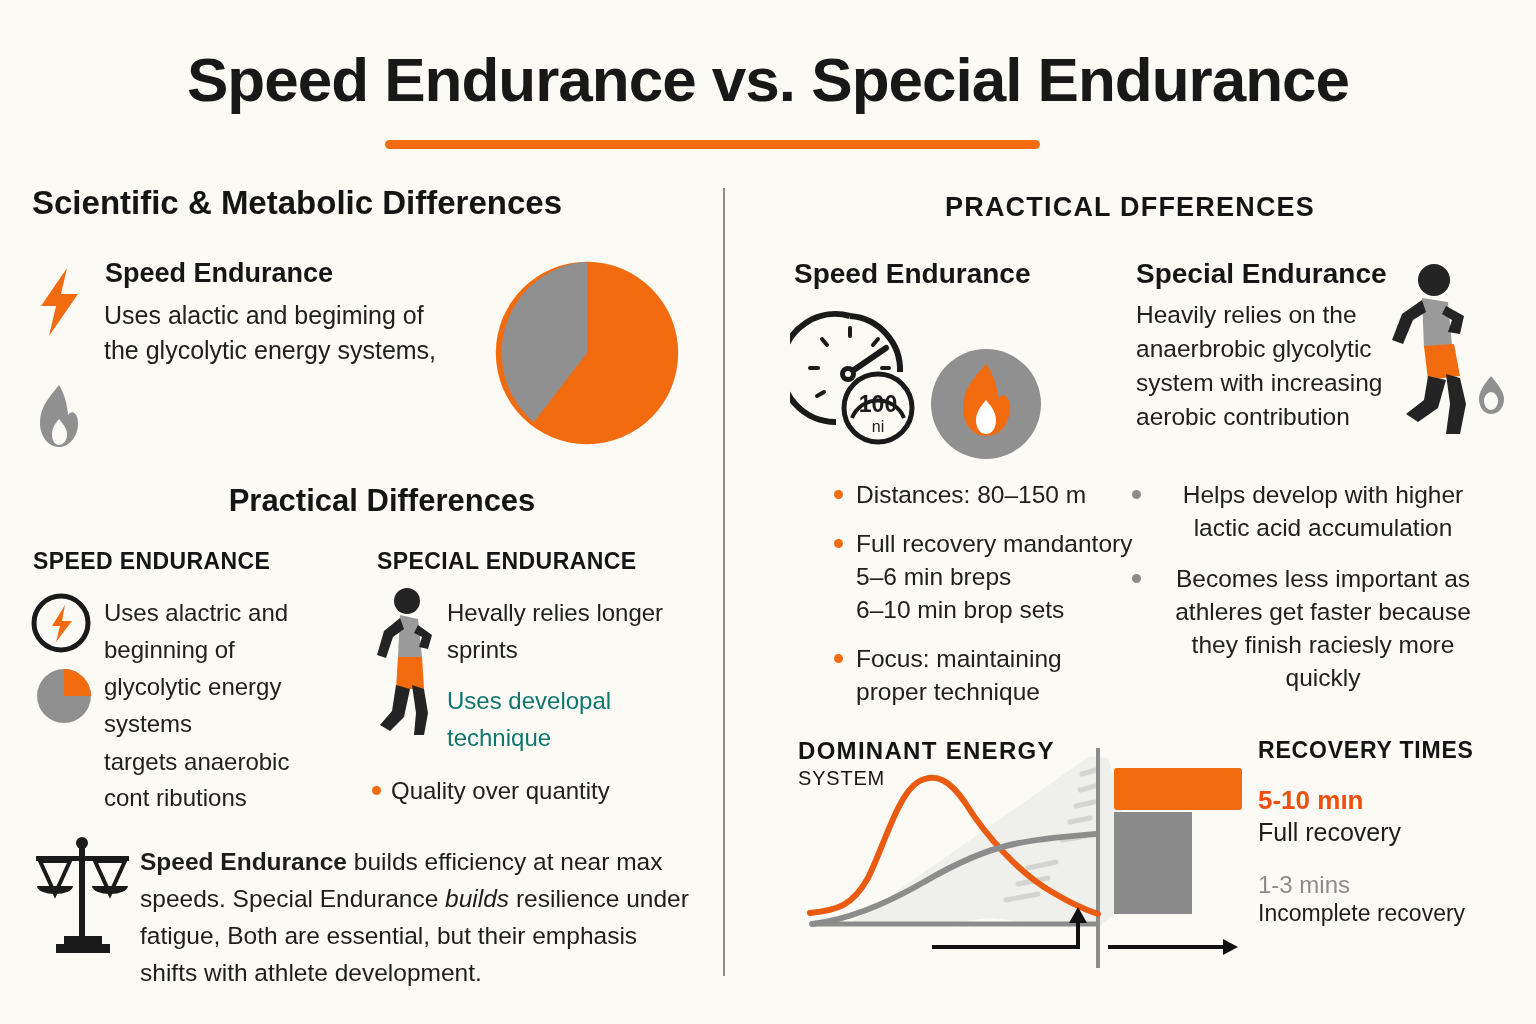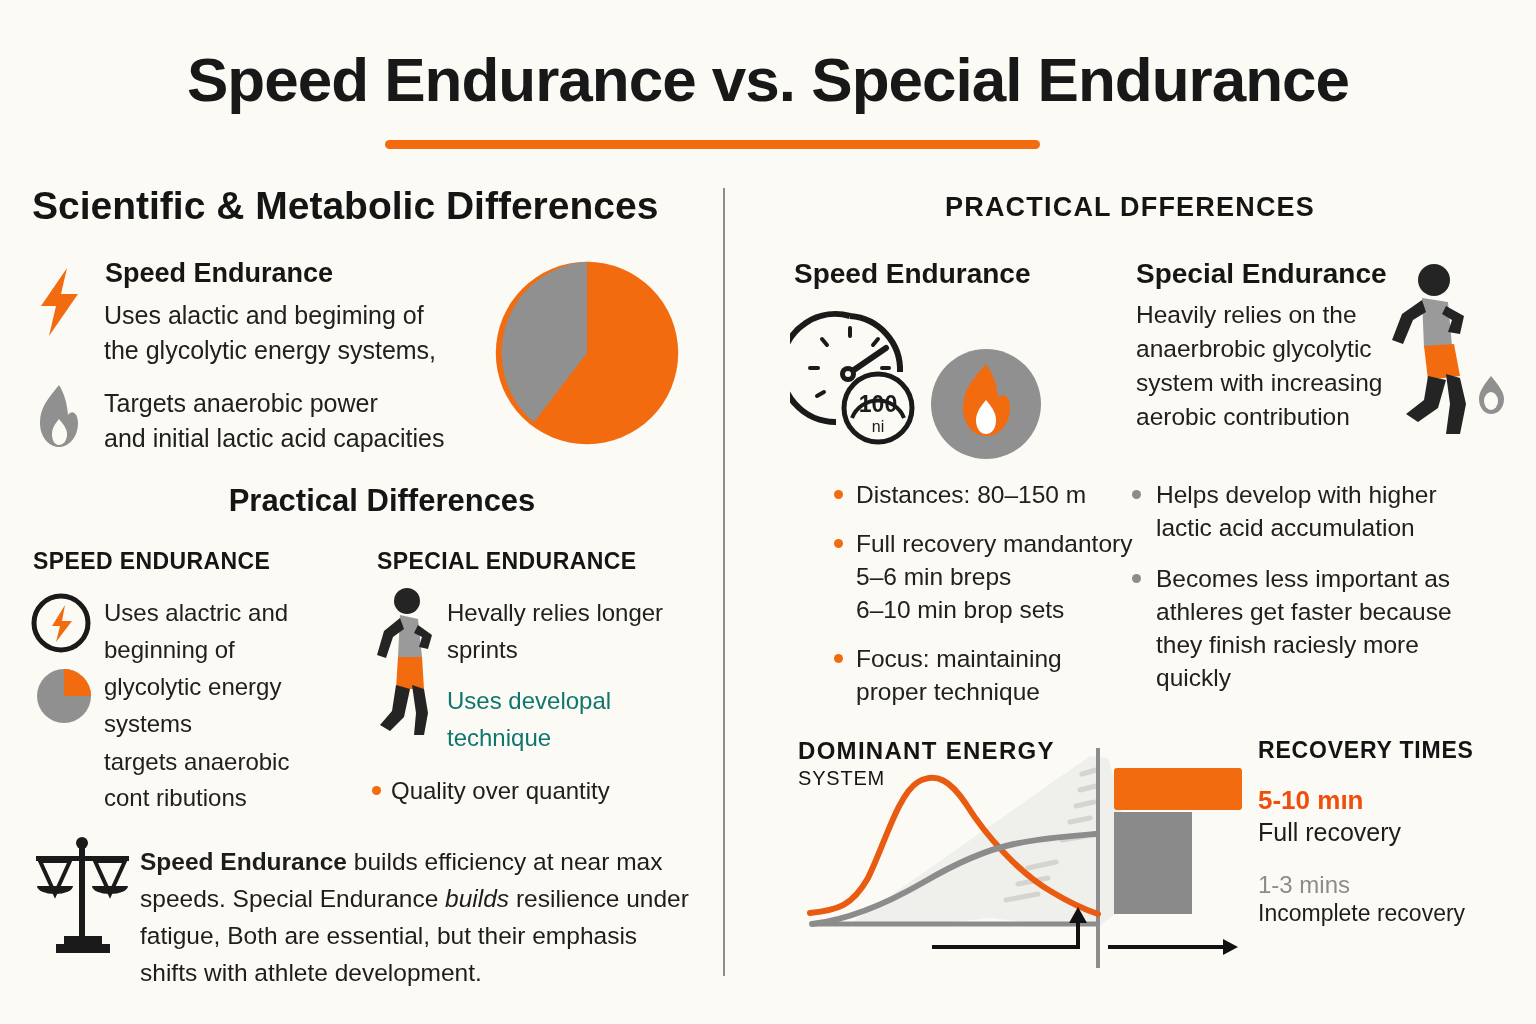--- a/index.html
+++ b/index.html
@@ -26,21 +26,21 @@
 
   
   .divider{
     position:absolute;left:723px;top:188px;width:2px;height:788px;
     background:#8d8d8d;
   }
 
   
   .h-left{
     position:absolute;left:32px;top:184px;
-    font-size:39px;font-weight:bold;color:#151515;white-space:nowrap;
+    font-size:33px;font-weight:bold;color:#151515;white-space:nowrap;
   }
 
   .blk-bolt{position:absolute;left:36px;top:268px;width:46px;height:68px;}
   .blk-flame{position:absolute;left:34px;top:385px;width:50px;height:62px;}
 
   .se-head{
     position:absolute;left:105px;top:258px;
     font-size:27px;font-weight:bold;color:#161616;white-space:nowrap;
   }
   .se-body{
@@ -139,21 +139,21 @@
   }
   .ul-orange li{position:relative;padding-left:24px;margin-bottom:16px;}
   .ul-orange li::before{
     content:"";position:absolute;left:2px;top:12px;
     width:9px;height:9px;border-radius:50%;background:#F26B0F;
   }
 
   .ul-gray{
     position:absolute;left:1130px;top:478px;width:360px;
     font-size:24.5px;line-height:33px;color:#20201e;
-    list-style:none;margin:0;padding:0;
+    list-style:none;margin:0;padding:0;text-align:center;
   }
   .ul-gray li{position:relative;padding-left:26px;margin-bottom:18px;}
   .ul-gray li::before{
     content:"";position:absolute;left:2px;top:12px;
     width:9px;height:9px;border-radius:50%;background:#8c8c8c;
   }
 
   .chart-t1{
     position:absolute;left:798px;top:737px;
     font-size:24px;font-weight:bold;letter-spacing:1.3px;color:#141414;white-space:nowrap;
@@ -212,24 +212,20 @@
 
   <svg class="blk-flame" viewBox="0 0 50 62">
     <path d="M25 0 C14 14 6 22 6 38 C6 52 15 62 25 62 C35 62 44 52 44 38 C44 28 38 24 34 30 C33 18 30 8 25 0 Z" fill="#909090"></path>
     <path d="M25 34 C20 40 18 44 18 49 C18 56 21 60 25 60 C29 60 33 56 33 49 C33 44 30 40 25 34 Z" fill="#FBFAF5"></path>
   </svg>
 
   <div class="se-head">Speed Endurance</div>
   <div class="se-body">
     <span>Uses alactic and begiming of</span><br>
     <span>the glycolytic energy systems,</span>
-  </div>
-  <div class="se-body2">
-    <span>Targets anaerobic power</span><br>
-    <span>and initial lactic acid capacities</span>
   </div>
 
   <svg class="bigpie" viewBox="0 0 200 200">
     <circle cx="100" cy="100" r="96" fill="#F26B0F"></circle>
     <path d="M100 100 L100 4 A96 96 0 0 0 44 173 Z" fill="#909090"></path>
   </svg>
 
   <div class="h-practical">Practical Differences</div>
 
   <div class="sub-se">SPEED ENDURANCE</div>

